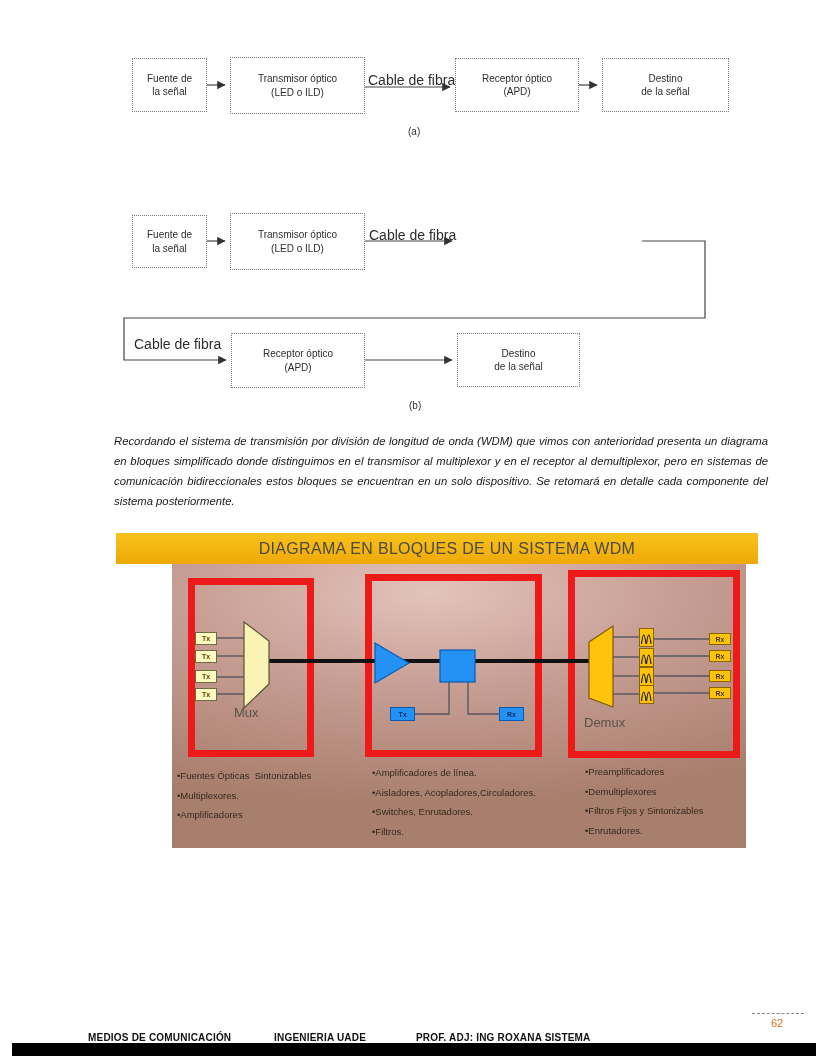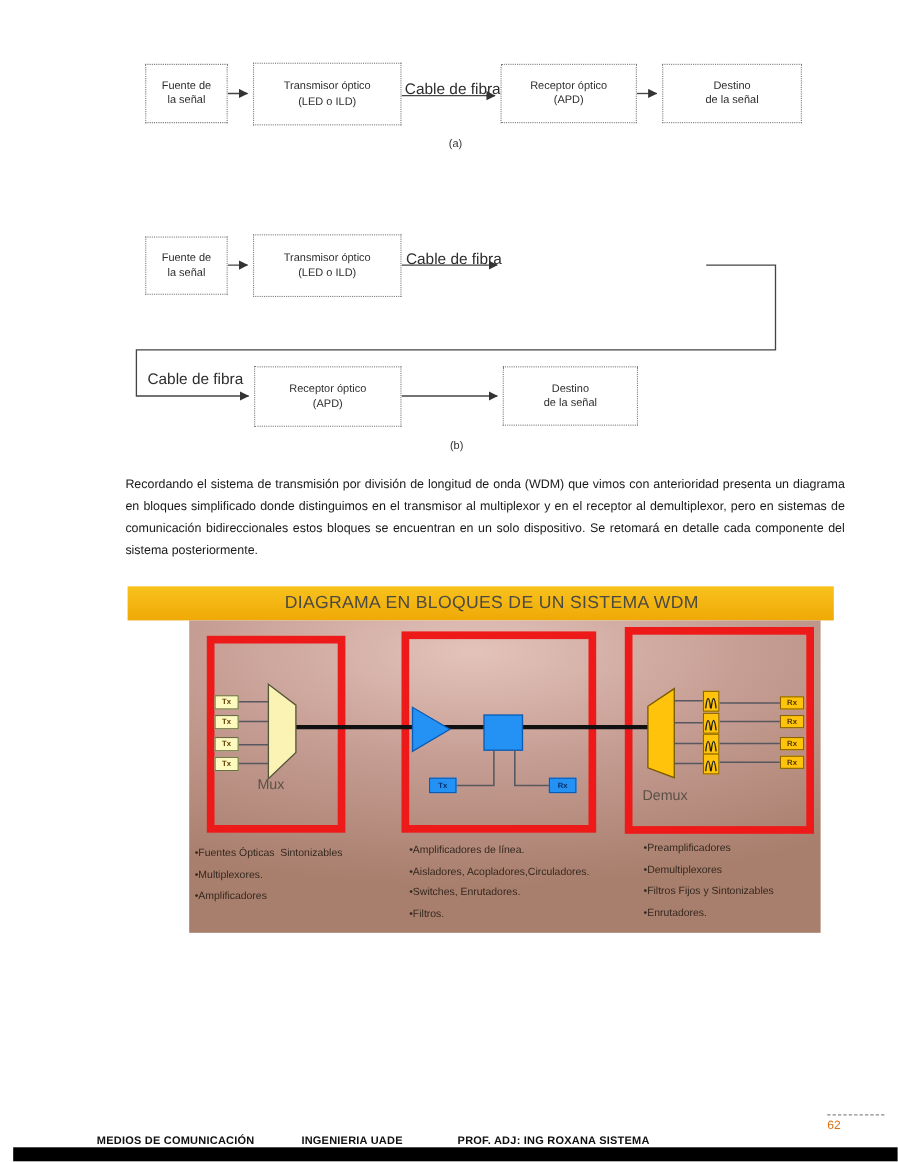--- a/index.html
+++ b/index.html
@@ -9,21 +9,21 @@
   
   .dbox{position:absolute;border:1.5px dotted #7c7c7c;background:#fff;color:#2d2d2d;
         font-size:10px;line-height:1.32;display:flex;align-items:center;justify-content:center;
         text-align:center;white-space:pre-line;box-sizing:border-box;}
   .wire-label{position:absolute;font-size:14px;color:#2d2d2d;white-space:nowrap;}
   .caption{position:absolute;font-size:10px;color:#333;}
 
   .wires{position:absolute;left:0;top:0;pointer-events:none;}
 
   .para{position:absolute;left:102px;top:431px;width:654px;font-size:11.3px;line-height:20px;
-        text-align:justify;color:#191919;margin:0;}
+        text-align:justify;color:#191919;margin:0;font-style:italic;}
 
   .banner{position:absolute;left:104px;top:533px;width:642px;height:31px;
           background:linear-gradient(180deg,#f8c21d 0%,#efa907 100%);box-sizing:border-box;}
   .banner span{display:block;padding-left:20px;font-size:16px;line-height:31px;color:#4b4a41;letter-spacing:.3px;text-align:center;}
 
   .slide{position:absolute;left:160px;top:564px;width:574px;height:284px;overflow:hidden;
          background:radial-gradient(ellipse 95% 75% at 45% 10%,#e3c3bb 0%,#c79e94 45%,#a87e6d 100%);}
   .redframe{position:absolute;border:7px solid #ee1a1a;box-sizing:border-box;background:transparent;}
   .slide-art{position:absolute;left:0;top:0;}
 
@@ -35,21 +35,21 @@
   .filter-chip{position:absolute;background:#ffc30b;border:1px solid #8a6400;box-sizing:border-box;
                display:flex;align-items:flex-end;justify-content:center;}
 
   .muxlabel{position:absolute;font-size:13px;color:#5b5146;}
   .bullets{position:absolute;font-size:9.5px;color:#35281e;}
   .bullet{margin-bottom:8.5px;white-space:pre-wrap;}
 
   .footer-item{position:absolute;font-size:10px;font-weight:bold;color:#101010;letter-spacing:.2px;white-space:nowrap;}
   .blackbar{position:absolute;left:0;top:1043px;width:816px;height:13px;background:#000;}
   .dashline{position:absolute;right:24px;top:1013px;width:52px;border-top:1px dashed #8a8a8a;}
-  .pageno{position:absolute;right:26px;top:1017px;width:50px;text-align:left;font-size:11px;color:#dd7011;}
+  .pageno{position:absolute;right:26px;top:1017px;width:50px;text-align:center;font-size:11px;color:#dd7011;}
 </style>
 </head>
 <body>
 
 <div class="page">
 
   <svg class="wires" width="816" height="420">
     <defs>
       <marker id="arr" markerWidth="8" markerHeight="8" refX="6.5" refY="3.5" orient="auto">
         <path d="M0,0 L7,3.5 L0,7 Z" fill="#333"></path>

